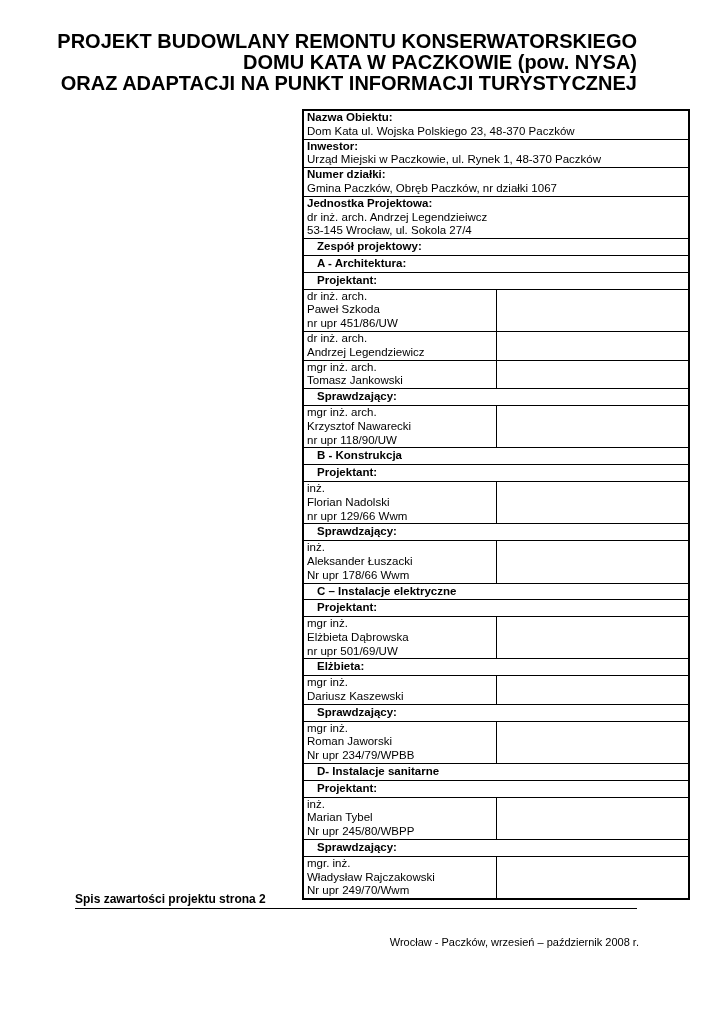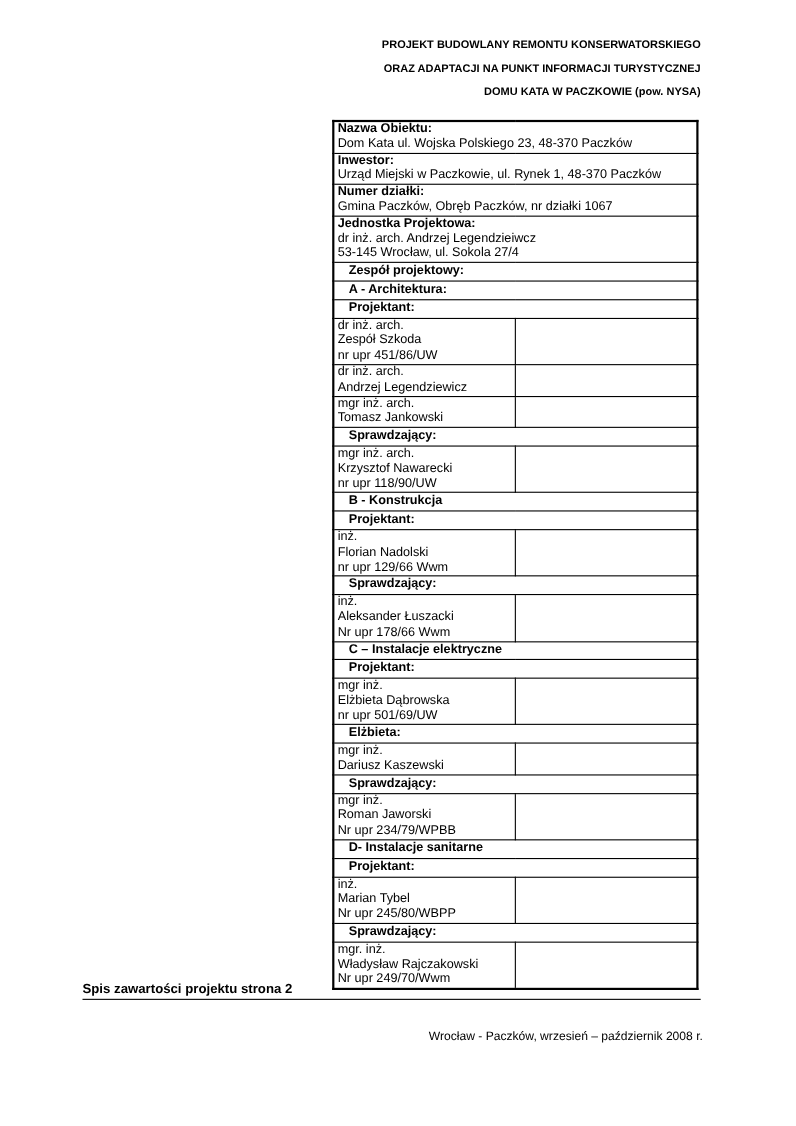--- a/index.html
+++ b/index.html
@@ -12,29 +12,29 @@
     color: #000000;
     font-family: "Liberation Sans", sans-serif;
     overflow: hidden;
   }
   .doc-title {
     position: absolute;
     top: 31px;
     right: 87px;
     text-align: right;
     font-weight: bold;
-    font-size: 10px;
+    font-size: 20px;
     line-height: 21px;
     white-space: nowrap;
   }
   .info-table {
     position: absolute;
     left: 302px;
     top: 109px;
-    width: 333px;
+    width: 388px;
     border-collapse: collapse;
     border: 2px solid #000;
     font-size: 11.5px;
     table-layout: fixed;
   }
   .info-table td {
     border: 1px solid #000;
     vertical-align: top;
     padding: 0 3px;
     line-height: 13.8px;
@@ -68,22 +68,22 @@
     margin-top: 24px;
   }
 </style>
 </head>
 <body>
 
 <div class="page">
 
   <div class="doc-title">
     <div>PROJEKT BUDOWLANY REMONTU KONSERWATORSKIEGO</div>
+    <div>DOMU KATA W PACZKOWIE (pow. NYSA)</div>
     <div>ORAZ ADAPTACJI NA PUNKT INFORMACJI TURYSTYCZNEJ</div>
-    <div>DOMU KATA W PACZKOWIE (pow. NYSA)</div>
   </div>
 
   <table class="info-table">
     <tbody>
         <tr>
           <td colspan="2" class="info-cell">
             <div class="label">Nazwa Obiektu:</div>
             <div>Dom Kata ul. Wojska Polskiego 23, 48-370 Paczków</div>
           </td>
         </tr>
@@ -111,21 +111,21 @@
         </tr>
         <tr>
           <td colspan="2" class="header-cell">A - Architektura:</td>
         </tr>
         <tr>
           <td colspan="2" class="header-cell">Projektant:</td>
         </tr>
         <tr>
           <td class="person-cell">
             <div>dr inż. arch.</div>
-            <div>Zespół Szkoda</div>
+            <div>Paweł Szkoda</div>
             <div>nr upr 451/86/UW</div>
           </td>
           <td class="signature-cell">&nbsp;</td>
         </tr>
         <tr>
           <td class="person-cell">
             <div>dr inż. arch.</div>
             <div>Andrzej Legendziewicz</div>
           </td>
           <td class="signature-cell">&nbsp;</td>

